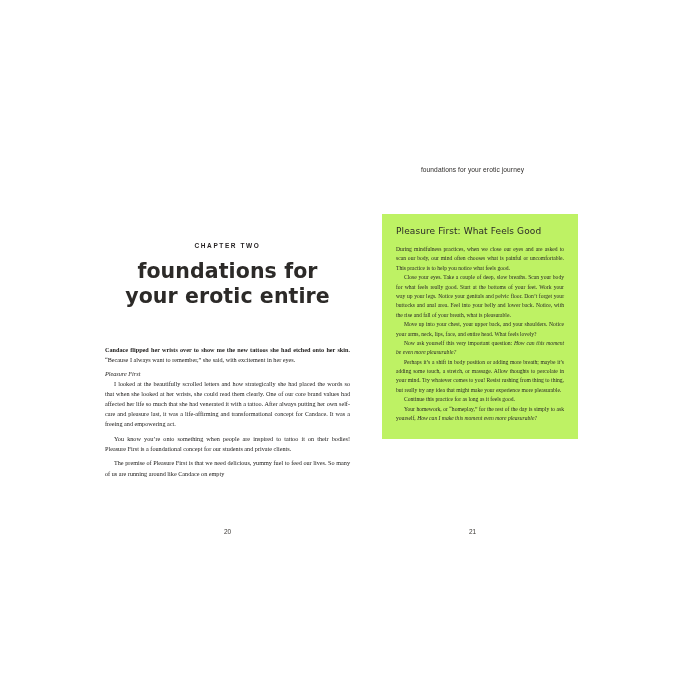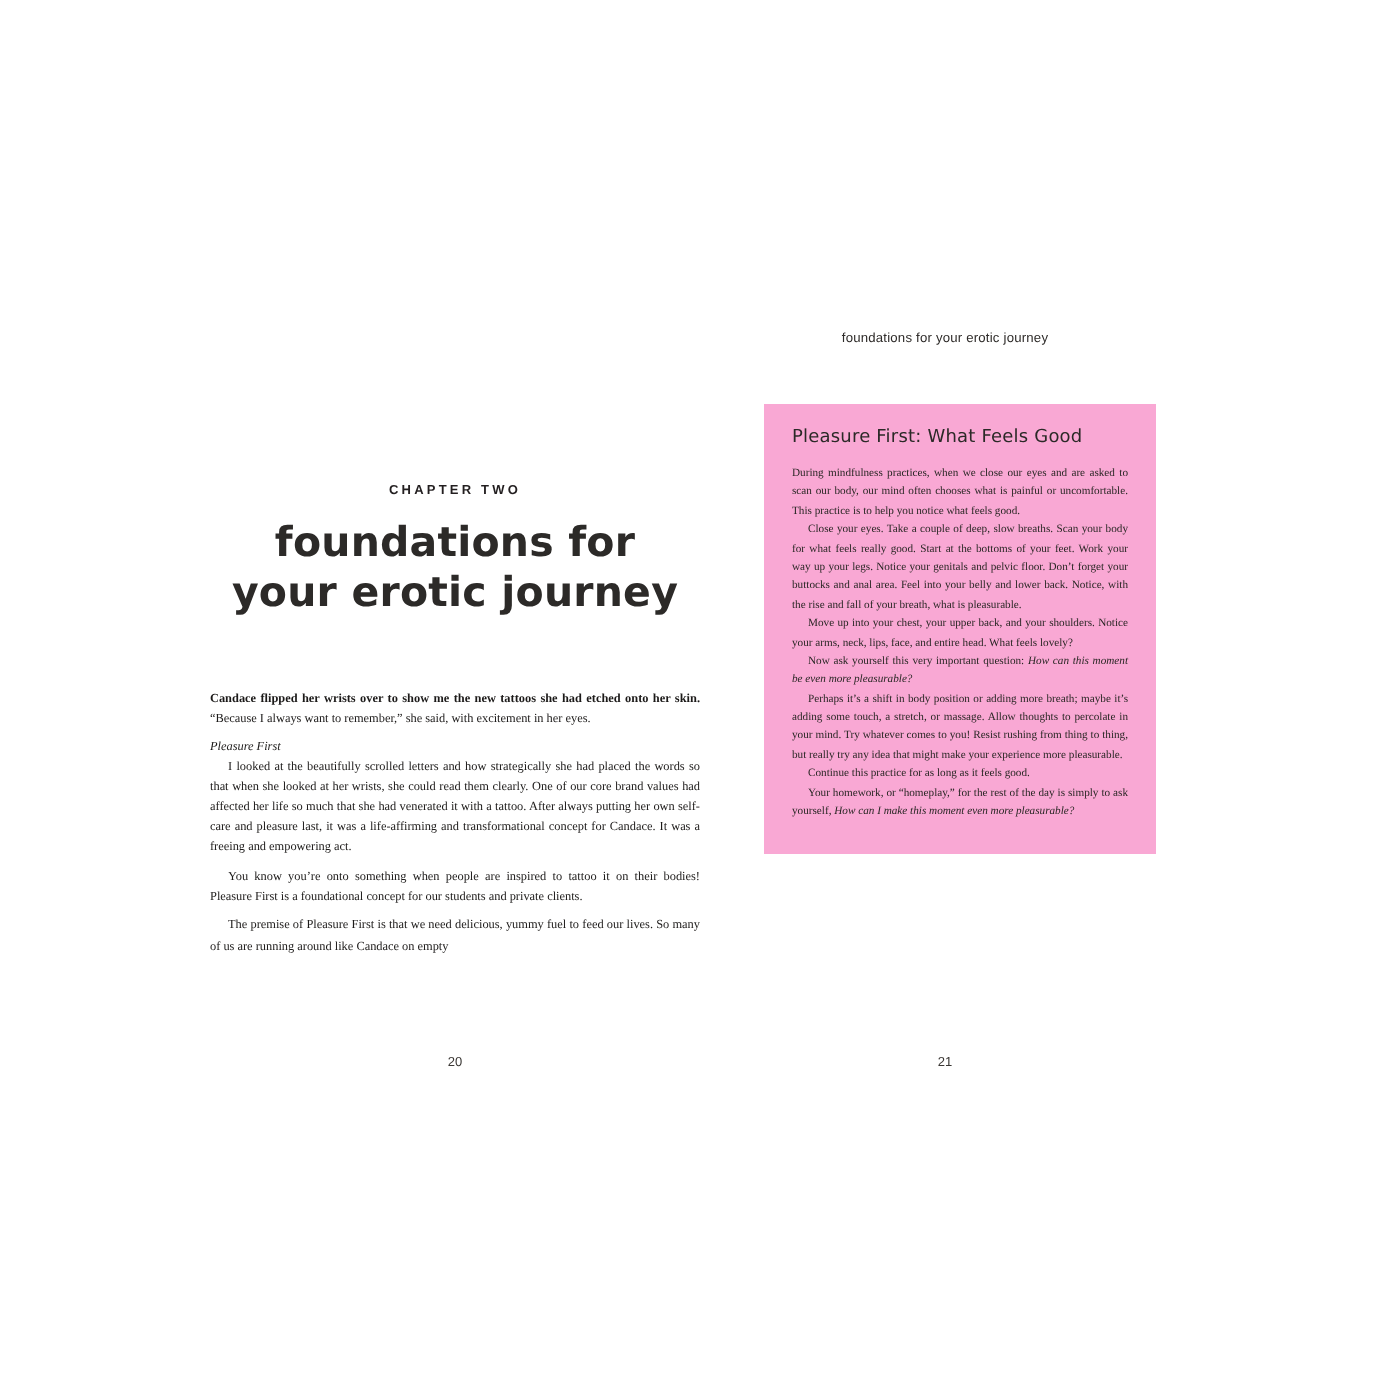--- a/index.html
+++ b/index.html
@@ -100,23 +100,23 @@
     font-size: 6.6px;
     color: #2e2b29;
     text-align: center;
     width: 210px;
     margin: 16px auto 0 auto;
     letter-spacing: 0.1px;
   }
   .sidebar-box {
     position: absolute;
     left: 32px;
-    top: 52px;
+    top: 64px;
     width: 196px;
-    background: #f9a8d4;
+    background: #bef264;
     padding: 12px 14px 16px 14px;
     box-sizing: border-box;
   }
   .sidebar-title {
     font-family: "DejaVu Sans", sans-serif;
     font-weight: 400;
     font-size: 9px;
     color: #2b2927;
     margin-bottom: 9px;
     letter-spacing: 0.1px;
@@ -146,21 +146,21 @@
 </style>
 </head>
 <body>
 
 <div class="spread">
 
   <div class="page-left">
     <div class="chapter-label">CHAPTER TWO</div>
     <div class="chapter-title">
       <div>foundations for</div>
-      <div>your erotic journey</div>
+      <div>your erotic entire</div>
     </div>
 
     <div class="body-left">
       <p class="first"><span class="lead-bold">Candace flipped her wrists over to show me the new tattoos she had etched onto her skin.</span><span> “Because I always want to remember,” she said, with excitement in her eyes.</span></p>
       <span class="sub-italic">Pleasure First</span>
       <p>I looked at the beautifully scrolled letters and how strategically she had placed the words so that when she looked at her wrists, she could read them clearly. One of our core brand values had affected her life so much that she had venerated it with a tattoo. After always putting her own self-care and pleasure last, it was a life-affirming and transformational concept for Candace. It was a freeing and empowering act.</p>
       <p class="gap">You know you’re onto something when people are inspired to tattoo it on their bodies! Pleasure First is a foundational concept for our students and private clients.</p>
       <p class="gap">The premise of Pleasure First is that we need delicious, yummy fuel to feed our lives. So many of us are running around like Candace on empty</p>
     </div>
   </div>

